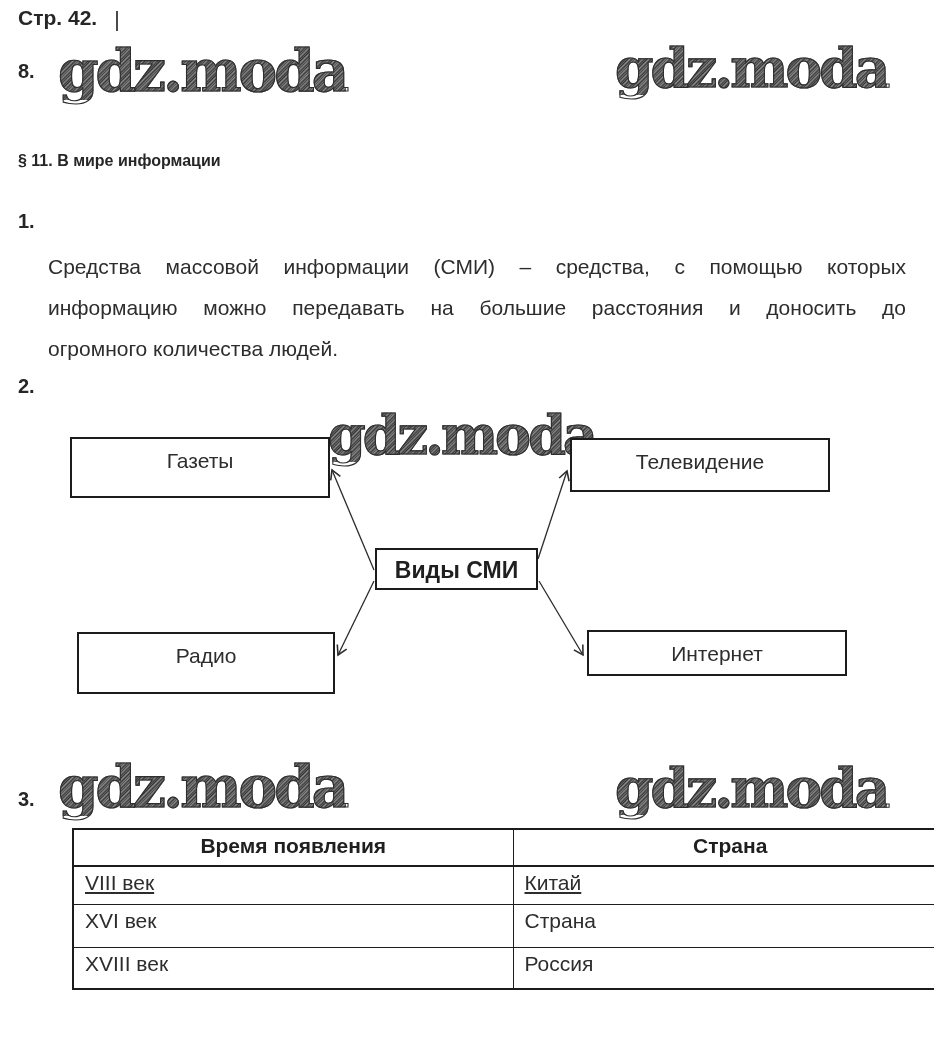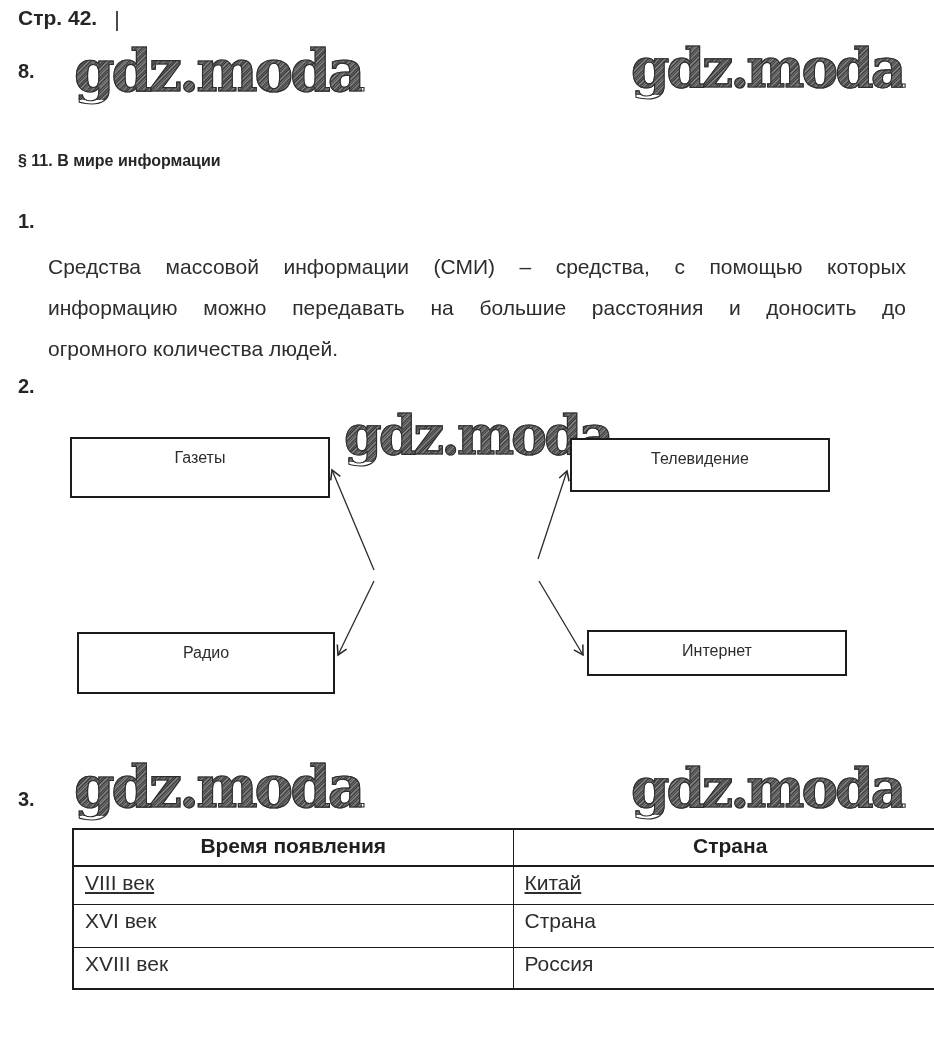--- a/index.html
+++ b/index.html
@@ -31,21 +31,20 @@
     font-family: "DejaVu Serif", serif;
     font-weight: bold;
     letter-spacing: -3px;
     white-space: nowrap;
     background: repeating-linear-gradient(135deg, #2f2f2f 0px, #8d8d8d 1.5px, #3c3c3c 3px, #777777 4.5px);
     -webkit-background-clip: text;
     background-clip: text;
     color: transparent;
     -webkit-text-stroke: 1.1px #2e2e2e;
     line-height: 1;
-    margin-left: 16px;
   }
 
   .answer-line {
     left: 48px; top: 104px;
     font-size: 21px; color: #2d2d2d;
     white-space: nowrap;
   }
   .section-heading {
     left: 18px; top: 152px;
     font-size: 16px; font-weight: bold; color: #262626;
@@ -61,21 +60,21 @@
   .paragraph .last { text-align: left; }
 
   .diagram-box {
     position: absolute;
     border: 2px solid #1c1c1c;
     background: #ffffff;
     display: flex;
     justify-content: center;
     align-items: flex-start;
     padding-top: 10px;
-    font-size: 16px;
+    font-size: 21px;
     color: #2d2d2d;
   }
   .diagram-box.center-box {
     border-width: 2.5px;
     font-size: 23px;
     font-weight: bold;
     color: #1f1f1f;
     padding-top: 7px;
   }
   .arrows-layer {
@@ -154,20 +153,23 @@
     <line x1="374" y1="581" x2="338" y2="655" stroke="#2b2b2b" stroke-width="1.3" marker-end="url(#arrowhead)"></line>
     <line x1="539" y1="581" x2="583" y2="655" stroke="#2b2b2b" stroke-width="1.3" marker-end="url(#arrowhead)"></line>
   </svg>
 
   <div class="diagram-box" style="left:70px; top:437px; width:260px; height:61px;">
     <span>Газеты</span>
   </div>
   <div class="diagram-box" style="left:570px; top:438px; width:260px; height:54px;">
     <span>Телевидение</span>
   </div>
+  <div class="diagram-box center-box" style="left:375px; top:548px; width:163px; height:42px;">
+    <span>Виды СМИ</span>
+  </div>
   <div class="diagram-box" style="left:77px; top:632px; width:258px; height:62px;">
     <span>Радио</span>
   </div>
   <div class="diagram-box" style="left:587px; top:630px; width:260px; height:46px;">
     <span>Интернет</span>
   </div>
 
   <div class="abs item-number" style="left:18px; top:788px;">3.</div>
   <div class="abs watermark" style="left:58px; top:758px; font-size:58px;">gdz.moda</div>
   <div class="abs watermark" style="left:615px; top:760px; font-size:55px;">gdz.moda</div>

